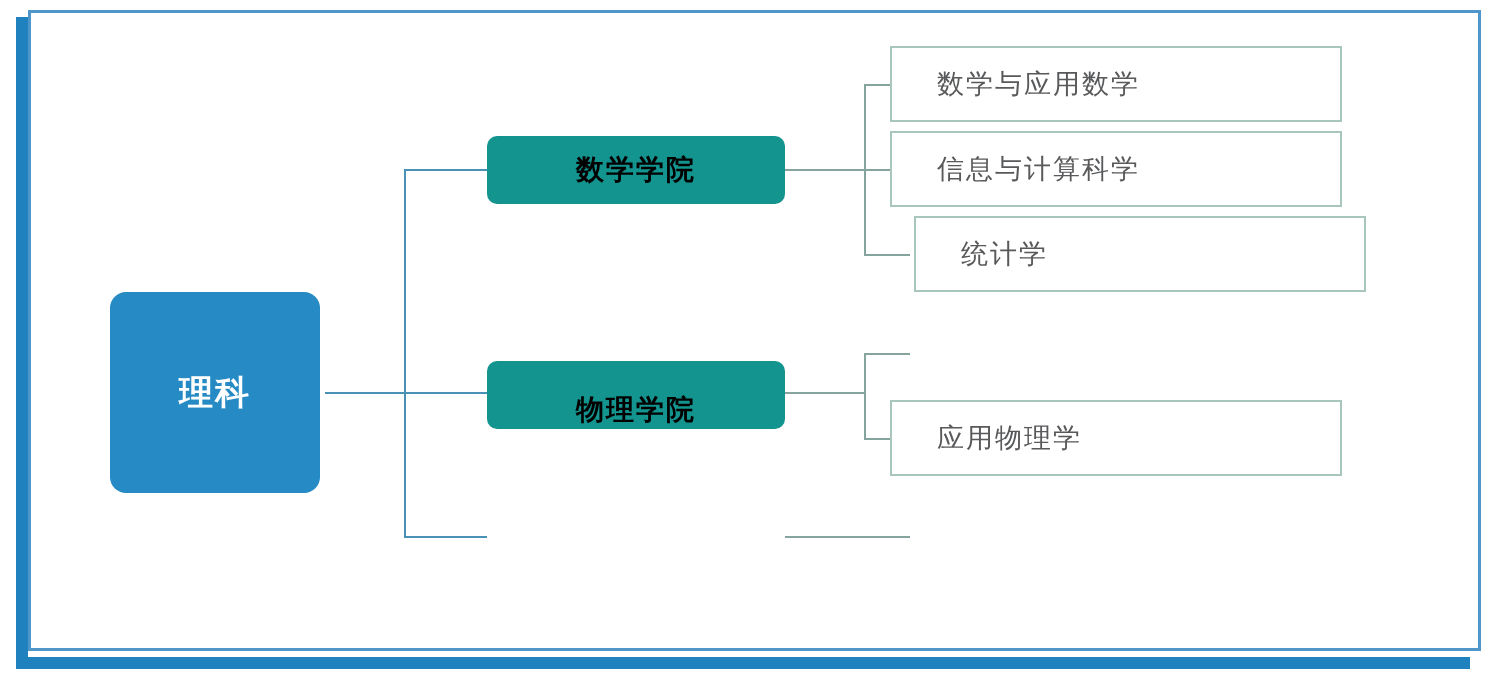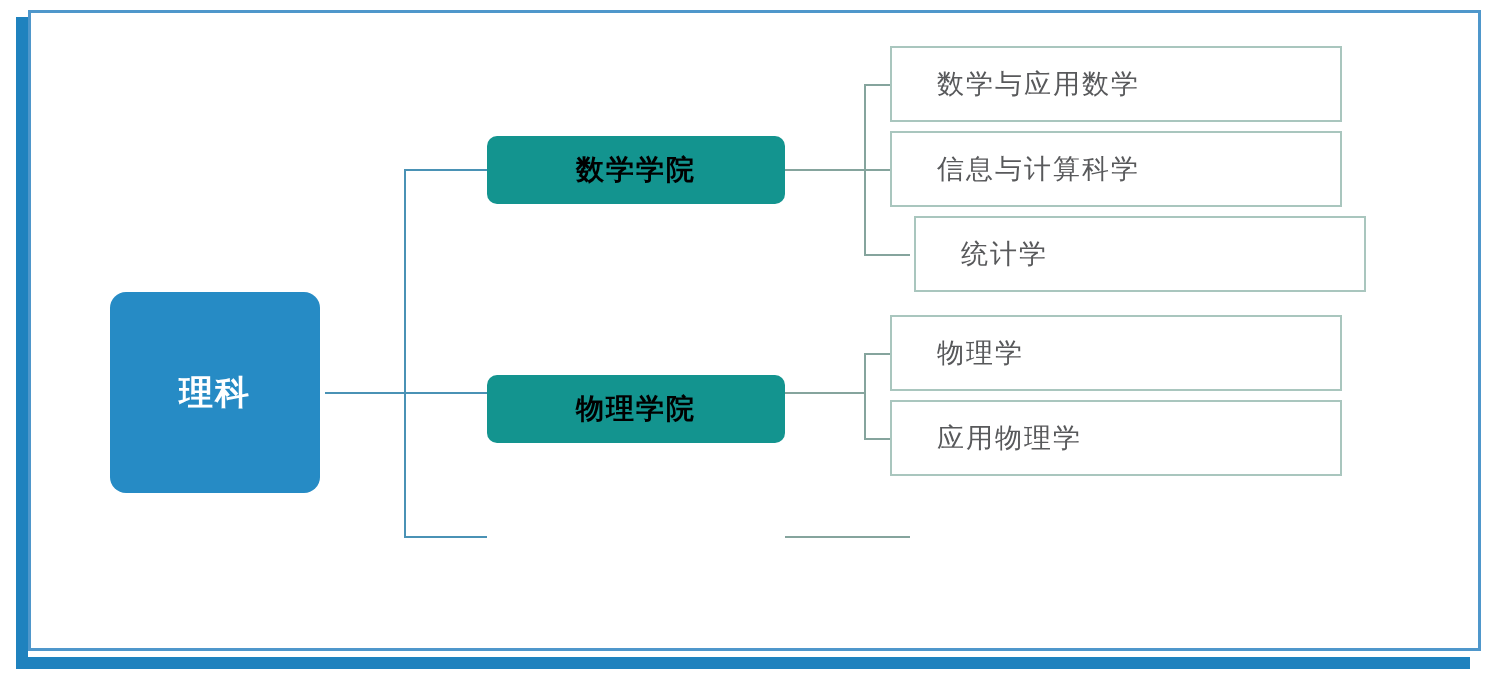--- a/index.html
+++ b/index.html
@@ -76,21 +76,21 @@
     background: var(--college-teal, #13948f);
     color: #000000;
     font-weight: bold;
     font-size: 28px;
     display: flex;
     align-items: center;
     justify-content: center;
     letter-spacing: 2px;
   }
   .college.c-math  { top: 136px; }
-  .college.c-phys  { top: 375px; }
+  .college.c-phys  { top: 361px; align-items: flex-end; }
   .college.c-civil { top: 502px; }
 
   
   .leaf {
     position: absolute;
     left: 890px;
     width: 452px;
     height: 76px;
     box-sizing: border-box;
     border: 2px solid var(--leaf-border, #a9c6be);
@@ -147,20 +147,17 @@
 
   <div class="leaf l1">
     <span>数学与应用数学</span>
   </div>
   <div class="leaf l2">
     <span>信息与计算科学</span>
   </div>
   <div class="leaf l3">
     <span>统计学</span>
   </div>
-  <div class="leaf l4">
-    <span>物理学</span>
-  </div>
   <div class="leaf l5">
     <span>应用物理学</span>
   </div>
 
 </div>
 
 </body></html>

